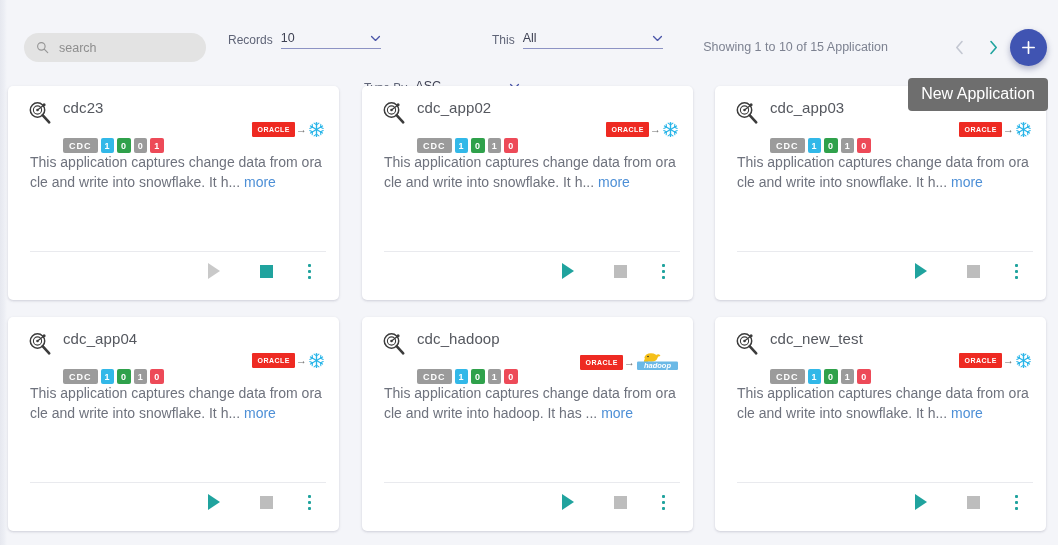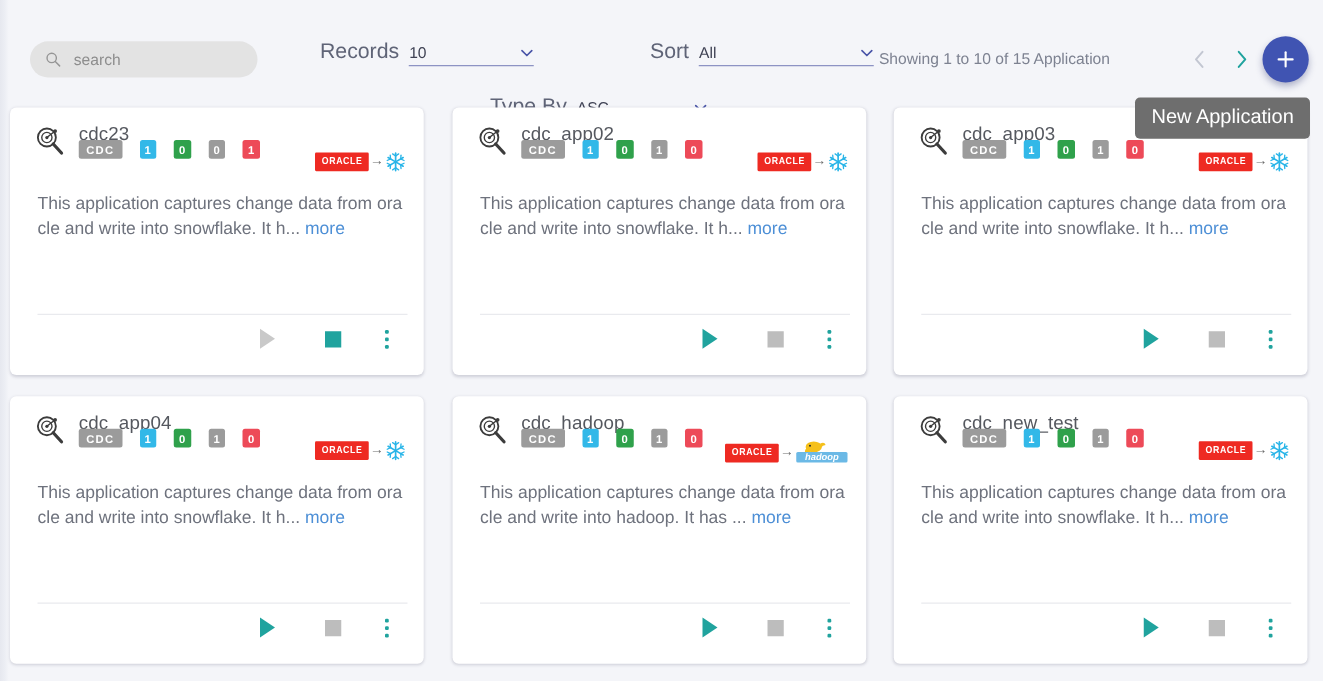--- a/index.html
+++ b/index.html
@@ -69,26 +69,25 @@
   }
   .search-input::placeholder { color: #8e8e8e; }
 
   .field {
     position: absolute;
     top: 31px;
     display: flex;
     align-items: flex-end;
   }
   .field-label {
-    font-size: 17px;
+    font-size: 12px;
     color: #5f6477;
     margin-right: 8px;
     padding-bottom: 2px;
     white-space: nowrap;
-    margin-left: 28px;
   }
   .field-select {
     position: relative;
     border-bottom: 1px solid #8d93c4;
     display: flex;
     align-items: center;
     justify-content: space-between;
     padding-bottom: 3px;
   }
   .field-value {
@@ -193,23 +192,23 @@
     position: absolute;
     left: 55px; top: 13px;
     font-size: 15px;
     color: #55585f;
     letter-spacing: .1px;
     white-space: nowrap;
   }
 
   .badges {
     position: absolute;
-    left: 55px; top: 26px;
-    display: flex;
-    gap: 14px;
+    left: 55px; top: 52px;
+    display: flex;
+    gap: 3px;
   }
   .badge {
     min-width: 13px;
     height: 15px;
     border-radius: 2px;
     color: #ffffff;
     font-size: 9px;
     font-weight: bold;
     letter-spacing: .6px;
     display: flex;
@@ -322,21 +321,21 @@
       <span class="field-label">Type By</span>
       <div class="field-select">
         <span class="field-value">ASC</span>
         <svg class="chev" viewBox="0 0 12 8">
           <polyline points="1.5,1.7 6,6.2 10.5,1.7" fill="none" stroke="#4a55a8" stroke-width="1.5" stroke-linecap="round" stroke-linejoin="round"></polyline>
         </svg>
       </div>
     </div>
 
     <div class="field field-type">
-      <span class="field-label">Sort</span>
+      <span class="field-label">This</span>
       <div class="field-select">
         <span class="field-value">All</span>
         <svg class="chev" viewBox="0 0 12 8">
           <polyline points="1.5,1.7 6,6.2 10.5,1.7" fill="none" stroke="#4a55a8" stroke-width="1.5" stroke-linecap="round" stroke-linejoin="round"></polyline>
         </svg>
       </div>
     </div>
 
     <div class="showing">Showing 1 to 10 of 15 Application</div>
 

